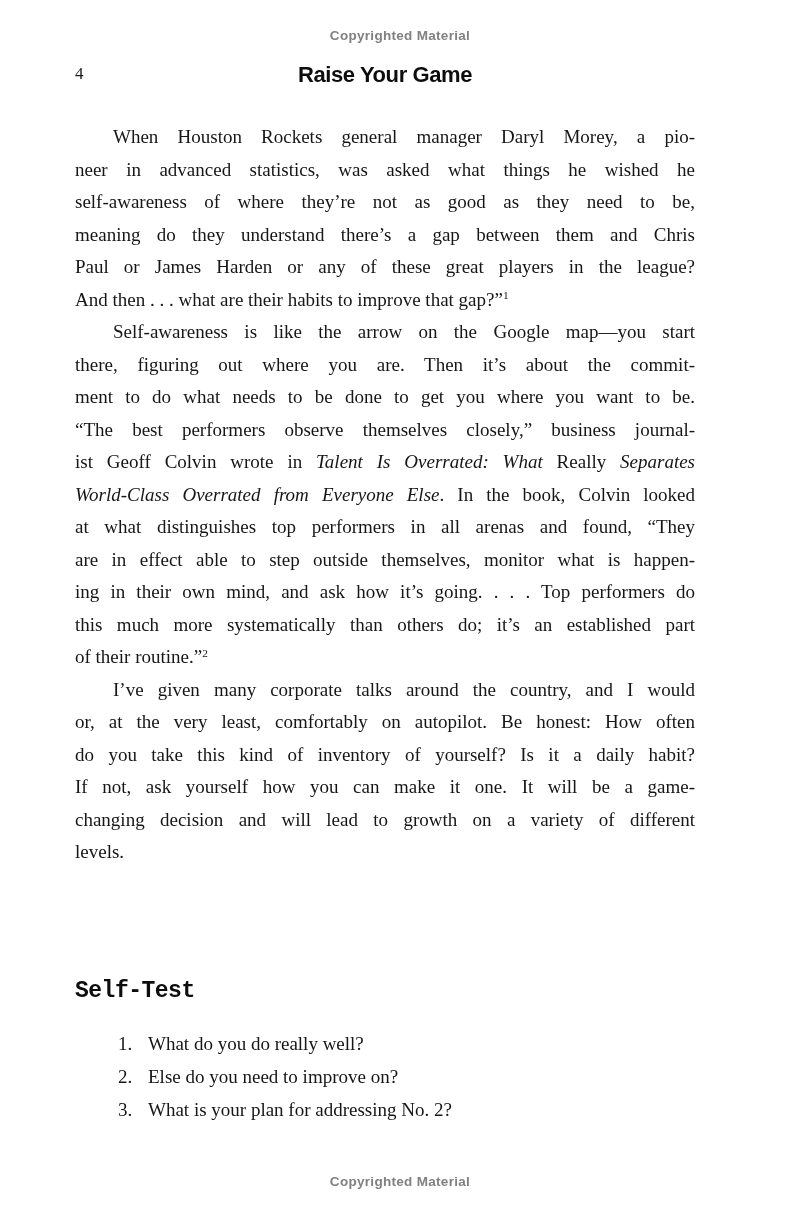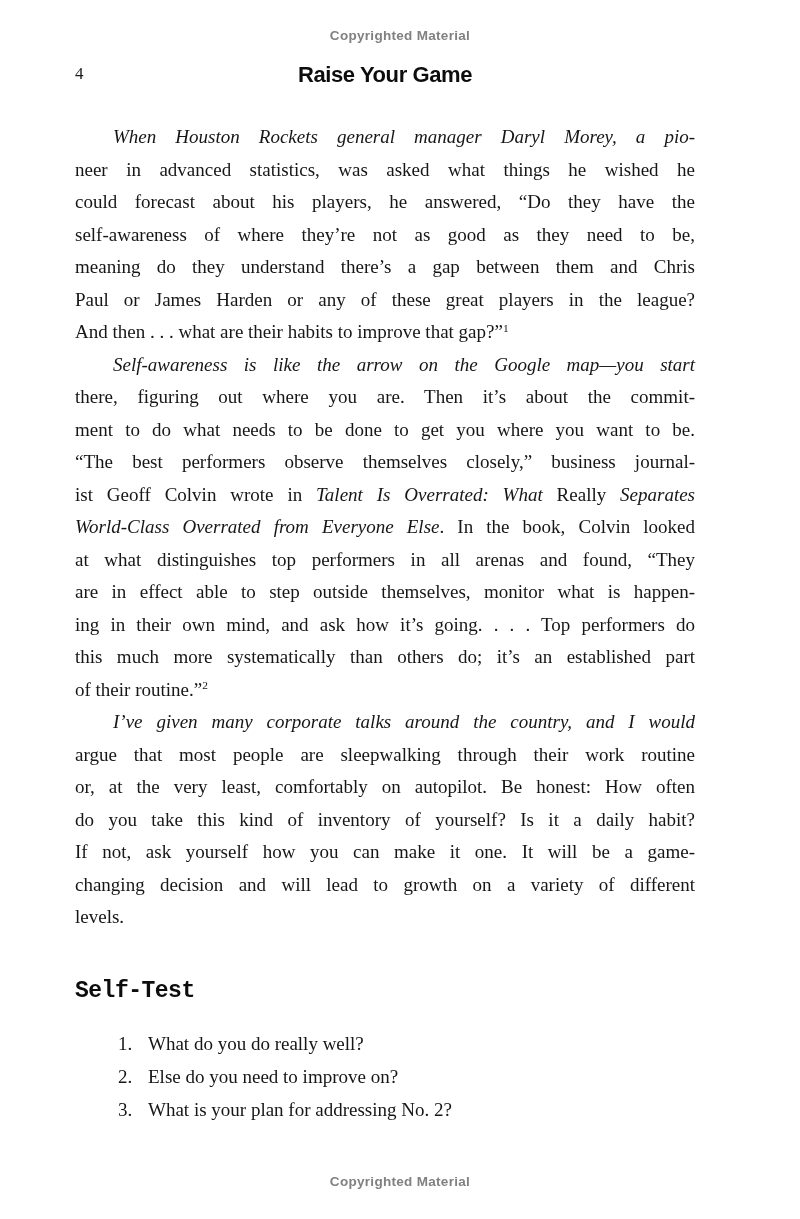--- a/index.html
+++ b/index.html
@@ -53,21 +53,21 @@
   .para { margin: 0; }
   .line {
     line-height: 32.5px;
     height: 32.5px;
     font-size: 19px;
     text-align: justify;
     text-align-last: justify;
     white-space: normal;
   }
   .line.last { text-align-last: left; }
-  .para .line:first-child { text-indent: 38px; font-style: italic; }
+  .para .line:first-child { text-indent: 38px; }
   .line em { font-style: italic; }
   .line sup {
     font-size: 0.6em;
     vertical-align: baseline;
     position: relative;
     top: -0.55em;
     line-height: 0;
   }
   .sechead {
     position: absolute;
@@ -101,42 +101,40 @@
 
   <div class="pagehead">
     <span class="pagenum">4</span>
     <span class="runtitle">Raise Your Game</span>
   </div>
 
   <div class="bodytext">
       <div class="para">
         <div class="line"><span>When Houston Rockets general manager Daryl Morey, a pio-</span></div>
         <div class="line"><span>neer in advanced statistics, was asked what things he wished he</span></div>
-        <div class="line"><span>could forecast about his players, he answered, “Do they have the</span></div>
         <div class="line"><span>self-awareness of where they’re not as good as they need to be,</span></div>
         <div class="line"><span>meaning do they understand there’s a gap between them and Chris</span></div>
         <div class="line"><span>Paul or James Harden or any of these great players in the league?</span></div>
         <div class="line last"><span>And then . . . what are their habits to improve that gap?”</span><sup>1</sup></div>
       </div>
       <div class="para">
         <div class="line"><span>Self-awareness is like the arrow on the Google map—you start</span></div>
         <div class="line"><span>there, figuring out where you are. Then it’s about the commit-</span></div>
         <div class="line"><span>ment to do what needs to be done to get you where you want to be.</span></div>
         <div class="line"><span>“The best performers observe themselves closely,” business journal-</span></div>
         <div class="line"><span>ist Geoff Colvin wrote in </span><em>Talent Is Overrated: What</em><span> Really </span><em>Separates</em></div>
         <div class="line"><em>World-Class Overrated from Everyone Else</em><span>. In the book, Colvin looked</span></div>
         <div class="line"><span>at what distinguishes top performers in all arenas and found, “They</span></div>
         <div class="line"><span>are in effect able to step outside themselves, monitor what is happen-</span></div>
         <div class="line"><span>ing in their own mind, and ask how it’s going. . . . Top performers do</span></div>
         <div class="line"><span>this much more systematically than others do; it’s an established part</span></div>
         <div class="line last"><span>of their routine.”</span><sup>2</sup></div>
       </div>
       <div class="para">
         <div class="line"><span>I’ve given many corporate talks around the country, and I would</span></div>
-        <div class="line"><span>argue that most people are sleepwalking through their work routine</span></div>
         <div class="line"><span>or, at the very least, comfortably on autopilot. Be honest: How often</span></div>
         <div class="line"><span>do you take this kind of inventory of yourself? Is it a daily habit?</span></div>
         <div class="line"><span>If not, ask yourself how you can make it one. It will be a game-</span></div>
         <div class="line"><span>changing decision and will lead to growth on a variety of different</span></div>
         <div class="line last"><span>levels.</span></div>
       </div>
     </div>
 
   <h2 class="sechead">Self-Test</h2>
 

